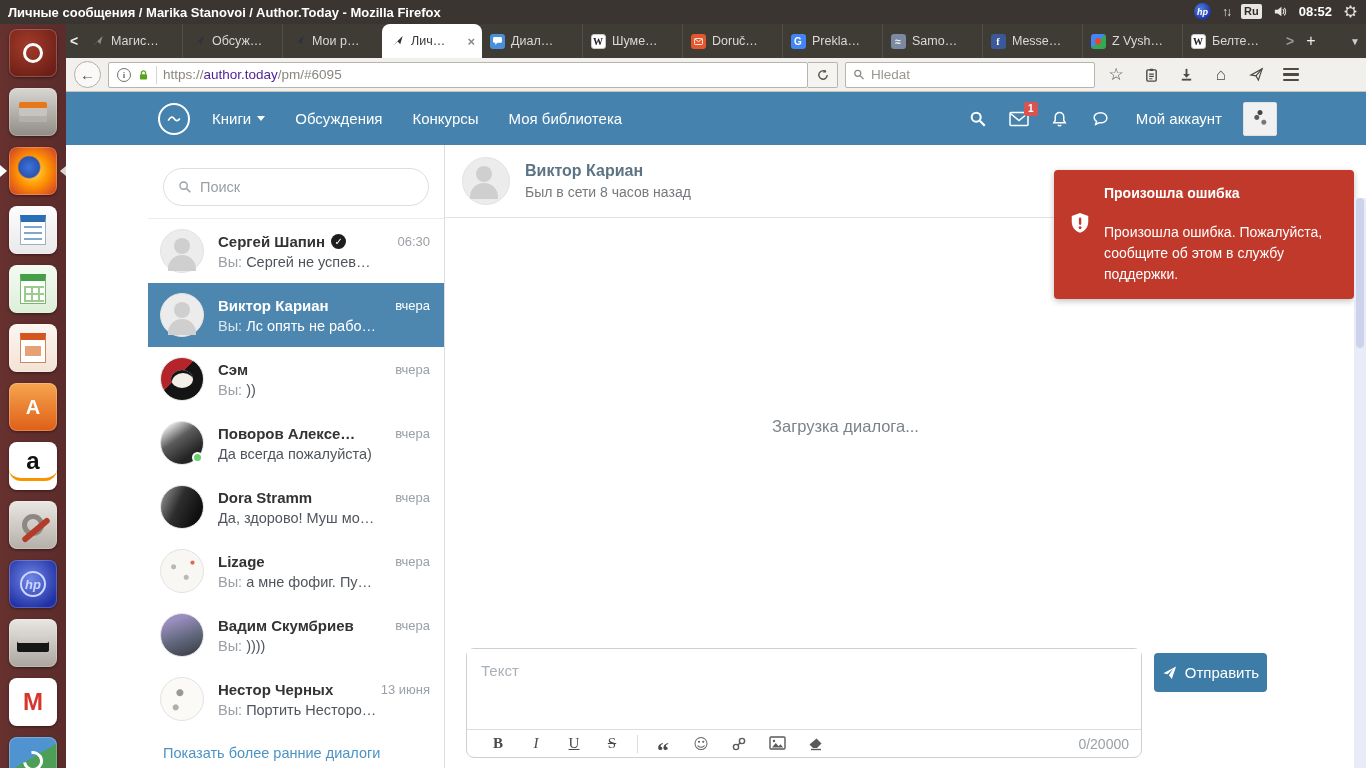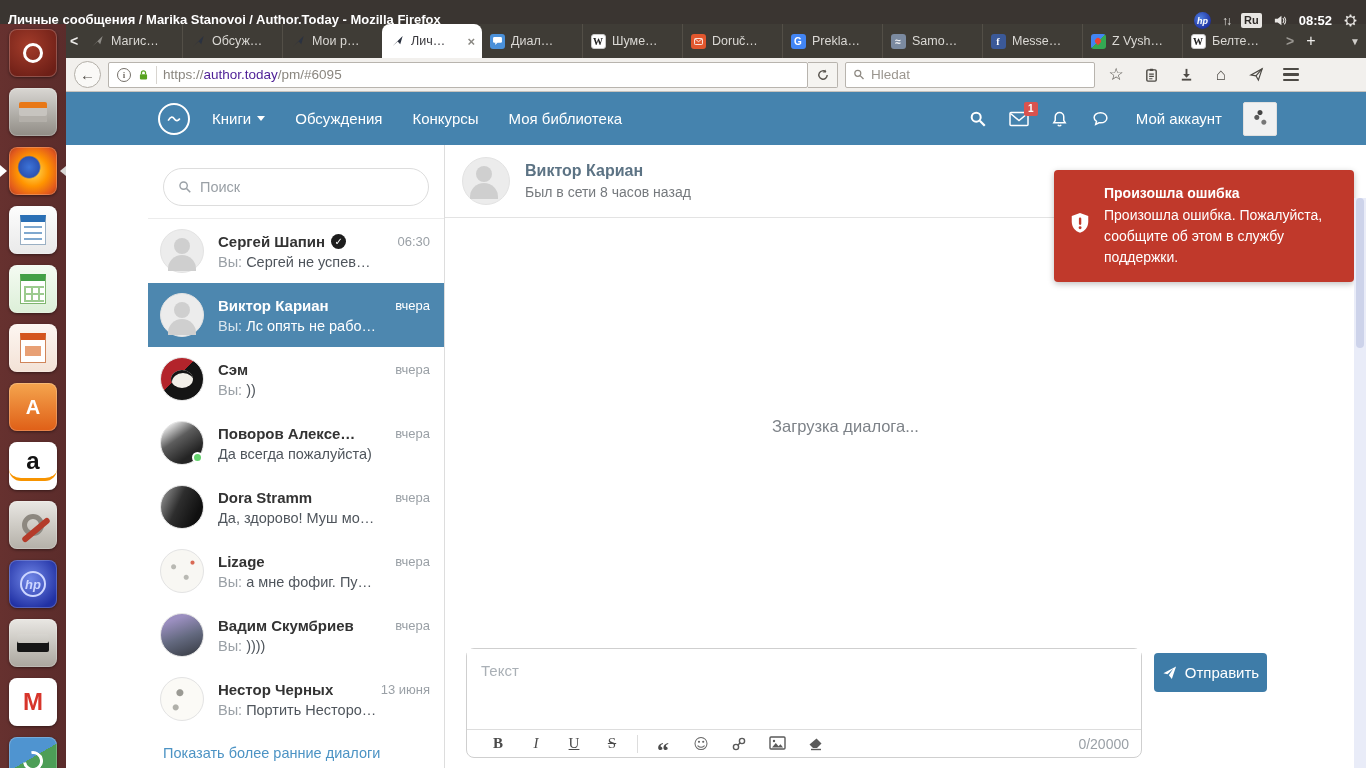--- a/index.html
+++ b/index.html
@@ -2,21 +2,21 @@
 <html><head>
 <meta charset="utf-8">
 <style>
 *{box-sizing:border-box;margin:0;padding:0}
 html,body{width:1366px;height:768px;overflow:hidden}
 body{font-family:"Liberation Sans",sans-serif;background:#fff;position:relative}
 svg{display:block}
 
 
 #titlebar{position:absolute;left:0;top:0;width:1366px;height:24px;background:#3a3531;color:#fff;
- display:flex;align-items:flex-start;padding:12px 8px;z-index:50}
+ display:flex;align-items:flex-end;padding:4px 8px;z-index:50}
 #titlebar .ttl{font-size:13px;font-weight:bold;white-space:nowrap}
 #tray{margin-left:auto;display:flex;align-items:center;gap:11px;font-size:13px}
 .hpdot{width:17px;height:17px;border-radius:50%;background:radial-gradient(circle at 38% 35%,#4f7fe0,#1d2f9e 75%);
  color:#fff;font-style:italic;font-weight:bold;font-size:9px;display:flex;align-items:center;justify-content:center}
 .kbd{background:#e8e6e3;color:#2f2b28;font-weight:bold;font-size:11px;border-radius:2px;padding:0 3px;line-height:15px}
 .clock{font-weight:bold}
 .arrows{letter-spacing:-2px;color:#e8e6e3;font-size:12px;font-weight:bold}
 
 
 #launcher{position:absolute;left:0;top:24px;width:66px;height:744px;background:linear-gradient(90deg,#66312f,#5b2c2b);
@@ -146,21 +146,21 @@
 #main{position:absolute;left:379px;top:0;right:0;height:623px}
 #chathead{height:73px;border-bottom:1px solid #e3e3e3;display:flex;align-items:center;padding-left:17px;gap:15px}
 #chathead .av{width:48px;height:48px;border-radius:50%;flex:0 0 48px;position:relative;border:1px solid #e3e3e3}
 .peer-name{font-size:16px;font-weight:bold;color:#5c7384}
 .peer-status{font-size:14px;color:#75797d;margin-top:4px}
 #loading{position:absolute;left:0;right:120px;top:272px;text-align:center;font-size:16.5px;color:#7d8288}
 
 #toast{position:absolute;top:25px;right:12px;width:300px;background:#c0392b;color:#fff;border-radius:4px;
  padding:13px 16px 14px 50px;font-size:14px;line-height:1.5;box-shadow:0 2px 6px rgba(0,0,0,.25)}
 #toast .ticon{position:absolute;left:15px;top:42px}
-#toast .ttitle{font-weight:bold;margin-bottom:1px}
+#toast .ttitle{font-weight:bold;margin-bottom:18px}
 
 #composer{position:absolute;left:21px;bottom:10px;width:676px;background:#fff;border:1px solid #cfcfcf;border-radius:8px}
 #composer textarea{width:100%;height:76px;border:none;outline:none;resize:none;font-family:inherit;font-size:15px;padding:13px 14px;color:#333}
 #composer textarea::placeholder{color:#aab0b6}
 #fmtbar{border-top:1px solid #ddd;height:28px;display:flex;align-items:center;padding:0 12px}
 .fbtn{width:38px;text-align:center;font-size:15px;color:#4a4a4a;font-family:"Liberation Serif",serif;cursor:pointer;display:flex;align-items:center;justify-content:center}
 .fbtn.b{font-weight:bold}.fbtn.i{font-style:italic}.fbtn.u{text-decoration:underline}.fbtn.s{text-decoration:line-through}
 .fbtn.q{font-size:24px;line-height:10px;padding-top:12px;font-weight:bold}
 .fbtn.sm{font-family:"DejaVu Sans",sans-serif;font-size:15px;color:#666}
 .fdiv{width:1px;height:18px;background:#ddd;margin:0 6px}

